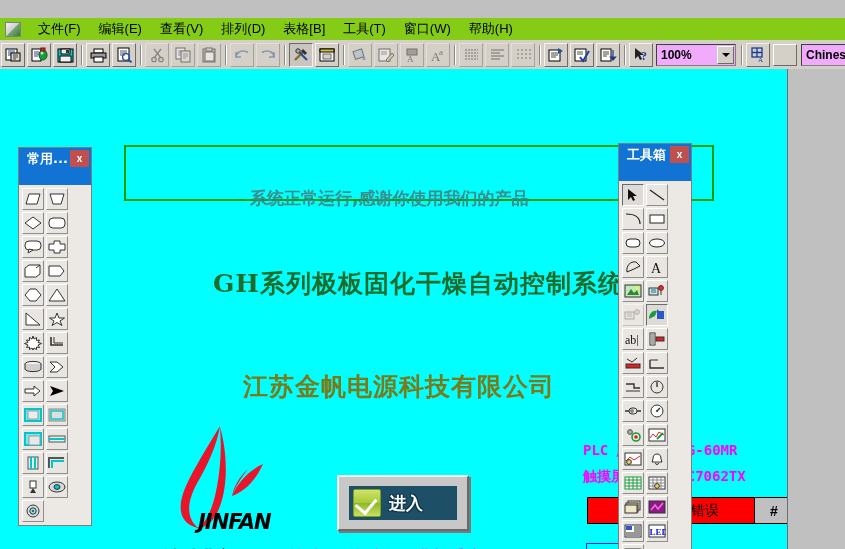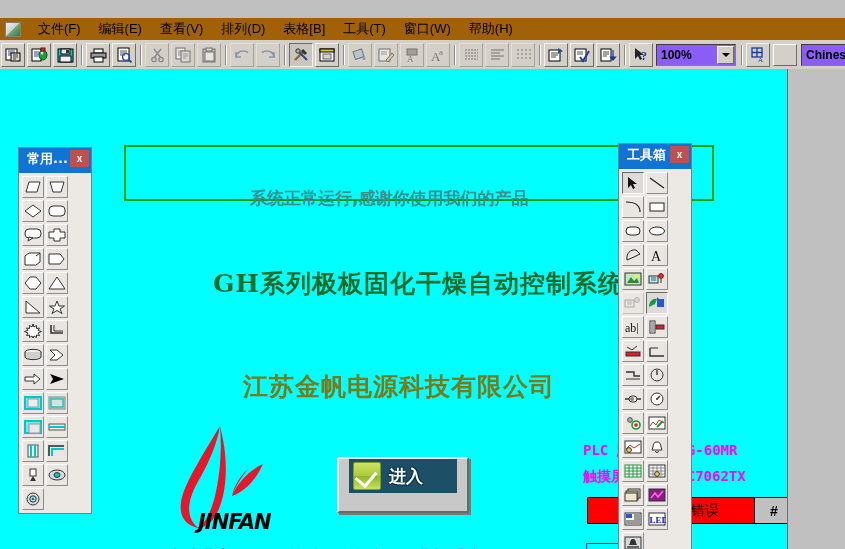--- a/index.html
+++ b/index.html
@@ -30,21 +30,21 @@
     background:#e8eef6;transform:skewX(-12deg);
   }
   .titlebar .ttl{
     color:#ffffff;font-size:12px;line-height:13px;white-space:nowrap;
     font-family:"Liberation Sans","DejaVu Sans",sans-serif;
   }
 
   
   .menubar{
     position:absolute;left:0;top:18px;width:845px;height:22px;
-    background:#a16207;display:flex;align-items:center;
+    background:#84cc16;display:flex;align-items:center;
     border-bottom:1px solid #d946ef;
   }
   .menubar .docicon{
     width:14px;height:13px;margin-left:5px;margin-right:8px;flex:none;
     background:linear-gradient(135deg,#f2f2f2 0%,#cfcfcf 48%,#7aa87a 49%,#2e7d32 100%);
     border:1px solid #808080;
   }
   .menuitem{
     font-size:13px;color:#000;padding:2px 9px 2px 9px;white-space:nowrap;
     line-height:16px;cursor:default;
@@ -65,21 +65,21 @@
   .tbtn.raised{border:1px solid #f4f2ee;border-right-color:#6b6b6b;border-bottom-color:#6b6b6b;}
   .tbtn.sunk{border:1px solid #6b6b6b;border-right-color:#f4f2ee;border-bottom-color:#f4f2ee;background:#cac6bf;}
   .tbtn.dim{opacity:.45;}
   .tbtn svg{display:block;}
   .tsep{width:7px;height:22px;flex:none;position:relative;}
   .tsep:after{content:"";position:absolute;left:3px;top:1px;width:1px;height:20px;
     background:#8a8a8a;box-shadow:1px 0 0 #ffffff;}
 
   .combo{
     height:20px;flex:none;display:flex;align-items:center;
-    background:#8b5cf6;border:1px solid #808080;
+    background:#f0abfc;border:1px solid #808080;
     border-top-color:#404040;border-left-color:#404040;
     margin:0 2px;position:relative;
   }
   .combo .val{font-size:12px;padding:0 4px;color:#000;white-space:nowrap;flex:1;font-weight:bold;}
   .combo .arrowbox{
     width:15px;height:16px;margin:1px;background:#d4d0c8;
     border:1px solid #ffffff;border-right-color:#6b6b6b;border-bottom-color:#6b6b6b;
     display:flex;align-items:center;justify-content:center;flex:none;
   }
   .combo .arrowbox i{
@@ -126,25 +126,25 @@
   .logo{position:absolute;left:160px;top:355px;width:130px;height:115px;}
   .logo svg{display:block;}
   .logo .word{
     position:absolute;left:38px;top:86px;font-size:21px;font-weight:bold;
     font-style:italic;color:#000000;
     font-family:"DejaVu Sans","Liberation Sans",sans-serif;letter-spacing:-1px;
   }
 
   
   .enterbtn{
-    position:absolute;left:337px;top:388px;width:128px;height:52px;
+    position:absolute;left:337px;top:406px;width:128px;height:52px;
     background:#c8c8c8;border:2px solid #f4f4f4;
     border-right-color:#6a6a6a;border-bottom-color:#6a6a6a;
     box-shadow:2px 2px 0 #7a7a7a;
-    display:flex;align-items:flex-start;justify-content:center;
+    display:flex;align-items:center;justify-content:center;
   }
   .enterbtn .inner{
     width:108px;height:34px;background:#1d4f66;display:flex;align-items:center;
     justify-content:flex-start;padding-left:4px;box-sizing:border-box;gap:8px;
   }
   .chk{
     width:26px;height:26px;flex:none;position:relative;
     background:linear-gradient(to bottom,#cfe36a 0%,#a8cc3a 48%,#8fb829 52%,#c9e05f 100%);
     border:1px solid #7f9e1e;border-radius:2px;
   }
@@ -193,21 +193,21 @@
   }
   .timer-field{
     position:absolute;left:586px;top:474px;width:58px;height:29px;
     border:1px solid #1616ff;background:transparent;
   }
 
   
   .palette{position:absolute;background:#ece9e4;border:1px solid #7d7d7d;}
   .palette .bar{
     height:21px;background:#1173d4;display:flex;align-items:center;
-    justify-content:space-between;padding:0 2px 4px 0;
+    justify-content:space-between;padding:0 2px 16px 0;
   }
   .palette .bar .t{
     color:#fff;font-size:13px;padding-left:8px;font-weight:bold;white-space:nowrap;
     font-family:"DejaVu Sans","Liberation Sans",sans-serif;
   }
   .palette .bar .x{
     width:19px;height:17px;background:#c0504d;color:#fff;font-size:10px;
     display:flex;align-items:center;justify-content:center;font-weight:bold;flex:none;
   }
   .grid{display:flex;flex-wrap:wrap;padding:2px;box-sizing:border-box;}

